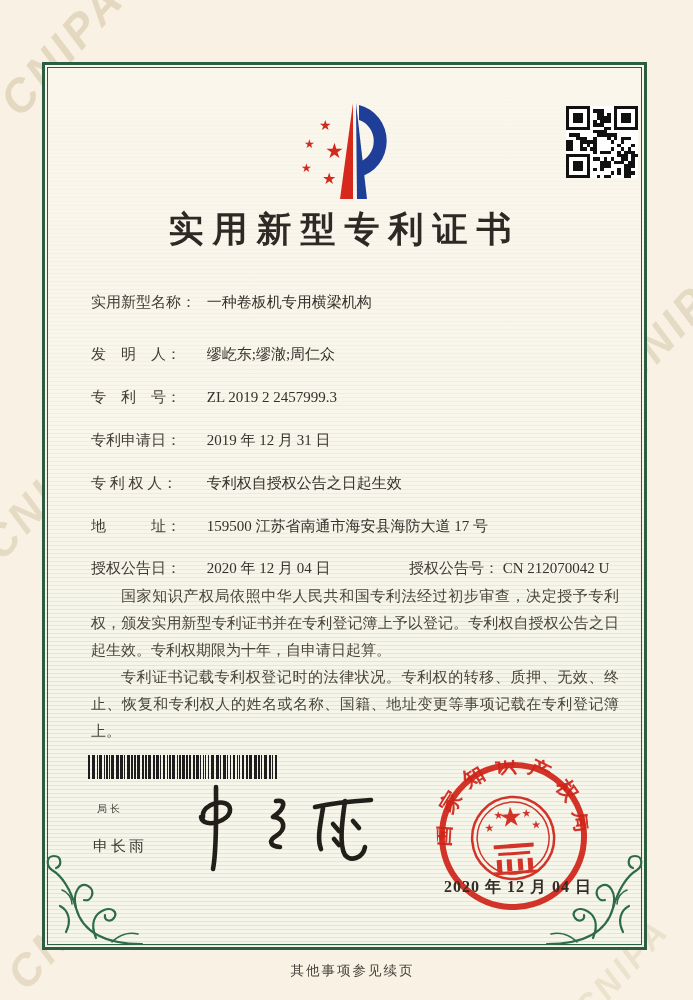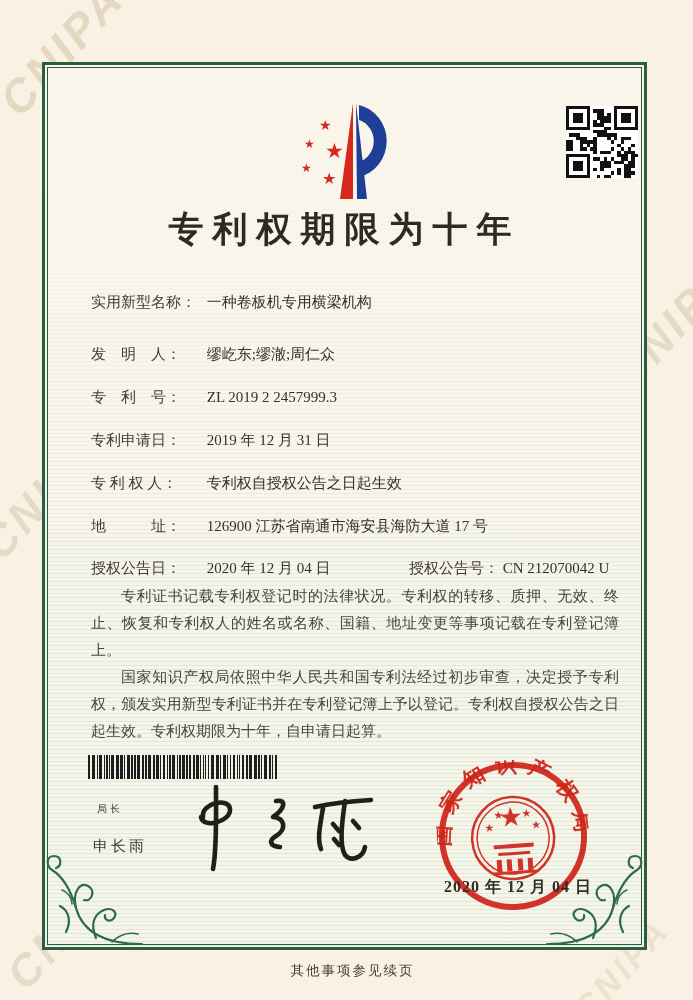--- a/index.html
+++ b/index.html
@@ -318,21 +318,21 @@
         <rect x="6" y="19" width="1" height="1" fill="#111"></rect>
         <rect x="0" y="20" width="1" height="1" fill="#111"></rect>
         <rect x="1" y="20" width="1" height="1" fill="#111"></rect>
         <rect x="2" y="20" width="1" height="1" fill="#111"></rect>
         <rect x="3" y="20" width="1" height="1" fill="#111"></rect>
         <rect x="4" y="20" width="1" height="1" fill="#111"></rect>
         <rect x="5" y="20" width="1" height="1" fill="#111"></rect>
         <rect x="6" y="20" width="1" height="1" fill="#111"></rect>
       </svg>
 
-    <div class="title">专利权期限为十年</div>
+    <div class="title">实用新型专利证书</div>
 
     <div class="row" style="top:280px">
       <span class="lbl">发　明　人：</span>
       <span class="val">缪屹东;缪澈;周仁众</span>
     </div>
     <div class="row" style="top:228px">
       <span class="lbl">实用新型名称：</span>
       <span class="val">一种卷板机专用横梁机构</span>
     </div>
     <div class="row" style="top:323px">
@@ -342,34 +342,34 @@
     <div class="row" style="top:366px">
       <span class="lbl">专利申请日：</span>
       <span class="val">2019 年 12 月 31 日</span>
     </div>
     <div class="row" style="top:409px">
       <span class="lbl">专 利 权 人：</span>
       <span class="val">专利权自授权公告之日起生效</span>
     </div>
     <div class="row" style="top:452px">
       <span class="lbl">地　　　址：</span>
-      <span class="val">126900  江苏省南通市海安县海防大道 17 号</span>
+      <span class="val">159500  江苏省南通市海安县海防大道 17 号</span>
     </div>
     <div class="row" style="top:494px">
       <span class="lbl">授权公告日：</span>
       <span class="val">2020 年 12 月 04 日</span>
       <span class="grant2">
         <span>授权公告号：</span>
         <span class="val">CN 212070042 U</span>
       </span>
     </div>
 
     <div class="body-text">
+      <p>国家知识产权局依照中华人民共和国专利法经过初步审查，决定授予专利权，颁发实用新型专利证书并在专利登记簿上予以登记。专利权自授权公告之日起生效。专利权期限为十年，自申请日起算。</p>
       <p>专利证书记载专利权登记时的法律状况。专利权的转移、质押、无效、终止、恢复和专利权人的姓名或名称、国籍、地址变更等事项记载在专利登记簿上。</p>
-      <p>国家知识产权局依照中华人民共和国专利法经过初步审查，决定授予专利权，颁发实用新型专利证书并在专利登记簿上予以登记。专利权自授权公告之日起生效。专利权期限为十年，自申请日起算。</p>
     </div>
 
     <div class="barcode" id="barcode">
         <span style="width: 2px; margin-right: 2px;"></span>
         <span style="width: 3px; margin-right: 2px;"></span>
         <span style="width: 1px; margin-right: 1px;"></span>
         <span style="width: 3px; margin-right: 2px;"></span>
         <span style="width: 1px; margin-right: 1px;"></span>
         <span style="width: 2px; margin-right: 1px;"></span>
         <span style="width: 1px; margin-right: 1px;"></span>

